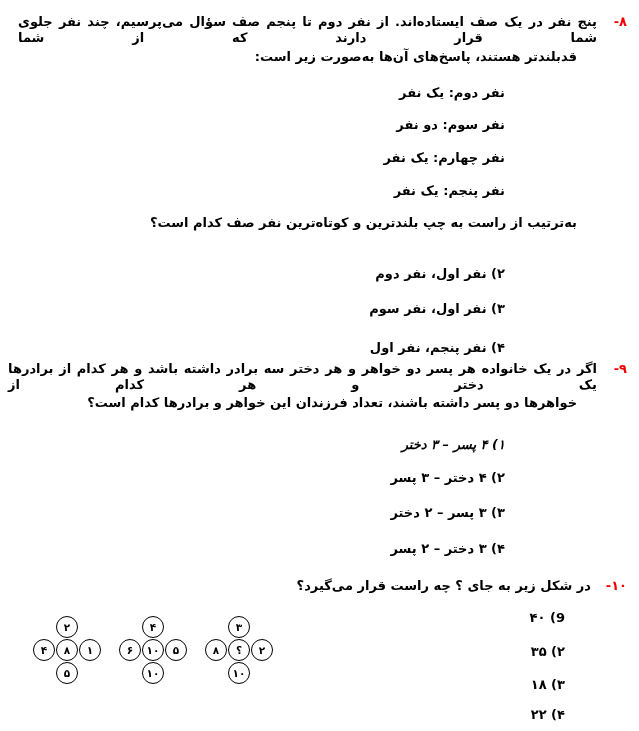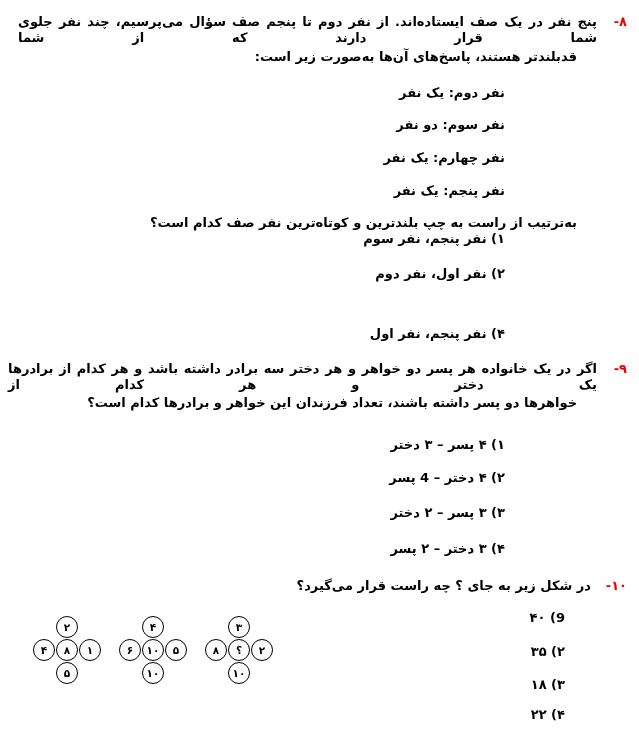--- a/index.html
+++ b/index.html
@@ -65,30 +65,30 @@
   <div class="abs stem-justify" style="top:14px; right:42px; left:8px;margin-left:10px;">پنج نفر در یک صف ایستاده‌اند. از نفر دوم تا پنجم صف سؤال می‌پرسیم، چند نفر جلوی شما قرار دارند که از شما</div>
   <div class="abs line" style="top:49px; right:62px;">قدبلندتر هستند، پاسخ‌های آن‌ها به‌صورت زیر است:</div>
 
   <div class="abs line" style="top:85px; right:134px;">نفر دوم: یک نفر</div>
   <div class="abs line" style="top:117px; right:134px;">نفر سوم: دو نفر</div>
   <div class="abs line" style="top:150px; right:134px;">نفر چهارم: یک نفر</div>
   <div class="abs line" style="top:183px; right:134px;text-align:right;">نفر پنجم: یک نفر</div>
 
   <div class="abs line" style="top:215px; right:62px;">به‌ترتیب از راست به چپ بلندترین و کوتاه‌ترین نفر صف کدام است؟</div>
 
-  <div class="abs line" style="top:231px; right:134px;">۱) نفر پنجم، نفر سوم</div>
   <div class="abs line" style="top:266px; right:134px;">۲) نفر اول، نفر دوم</div>
-  <div class="abs line" style="top:326px; right:134px;margin-left:20px;">۴) نفر پنجم، نفر اول</div>
+  <div class="abs line" style="top:301px; right:134px;">۳) نفر اول، نفر سوم</div>
+  <div class="abs line" style="top:340px; right:134px;margin-left:20px;">۴) نفر پنجم، نفر اول</div>
 
   <div class="abs qnum" style="top:361px; right:12px;">۹-</div>
   <div class="abs stem-justify" style="top:361px; right:42px; left:8px;">اگر در یک خانواده هر پسر دو خواهر و هر دختر سه برادر داشته باشد و هر کدام از برادرها یک دختر و هر کدام از</div>
   <div class="abs line" style="top:395px; right:62px;margin-left:28px;">خواهرها دو پسر داشته باشند، تعداد فرزندان این خواهر و برادرها کدام است؟</div>
 
-  <div class="abs line" style="top:437px; right:134px;">۱) ۴ پسر – ۳ دختر</div>
-  <div class="abs line" style="top:470px; right:134px;">۲) ۴ دختر – 4 پسر</div>
+  <div class="abs line" style="top:437px; right:134px;font-style:italic;">۱) ۴ پسر – ۳ دختر</div>
+  <div class="abs line" style="top:470px; right:134px;">۲) ۴ دختر – ۳ پسر</div>
   <div class="abs line" style="top:505px; right:134px;">۳) ۳ پسر – ۲ دختر</div>
   <div class="abs line" style="top:541px; right:134px;">۴) ۳ دختر – ۲ پسر</div>
 
   <div class="abs qnum" style="top:578px; right:12px;">۱۰-</div>
   <div class="abs line" style="top:578px; right:48px;">در شکل زیر به جای ؟ چه راست قرار می‌گیرد؟</div>
 
   <div class="abs line" style="top:610px; right:74px;">9) ۴۰</div>
   <div class="abs line" style="top:644px; right:74px;">۲) ۳۵</div>
   <div class="abs line" style="top:677px; right:74px;margin-left:35px;">۳) ۱۸</div>
   <div class="abs line" style="top:707px; right:74px;">۴) ۲۲</div>

